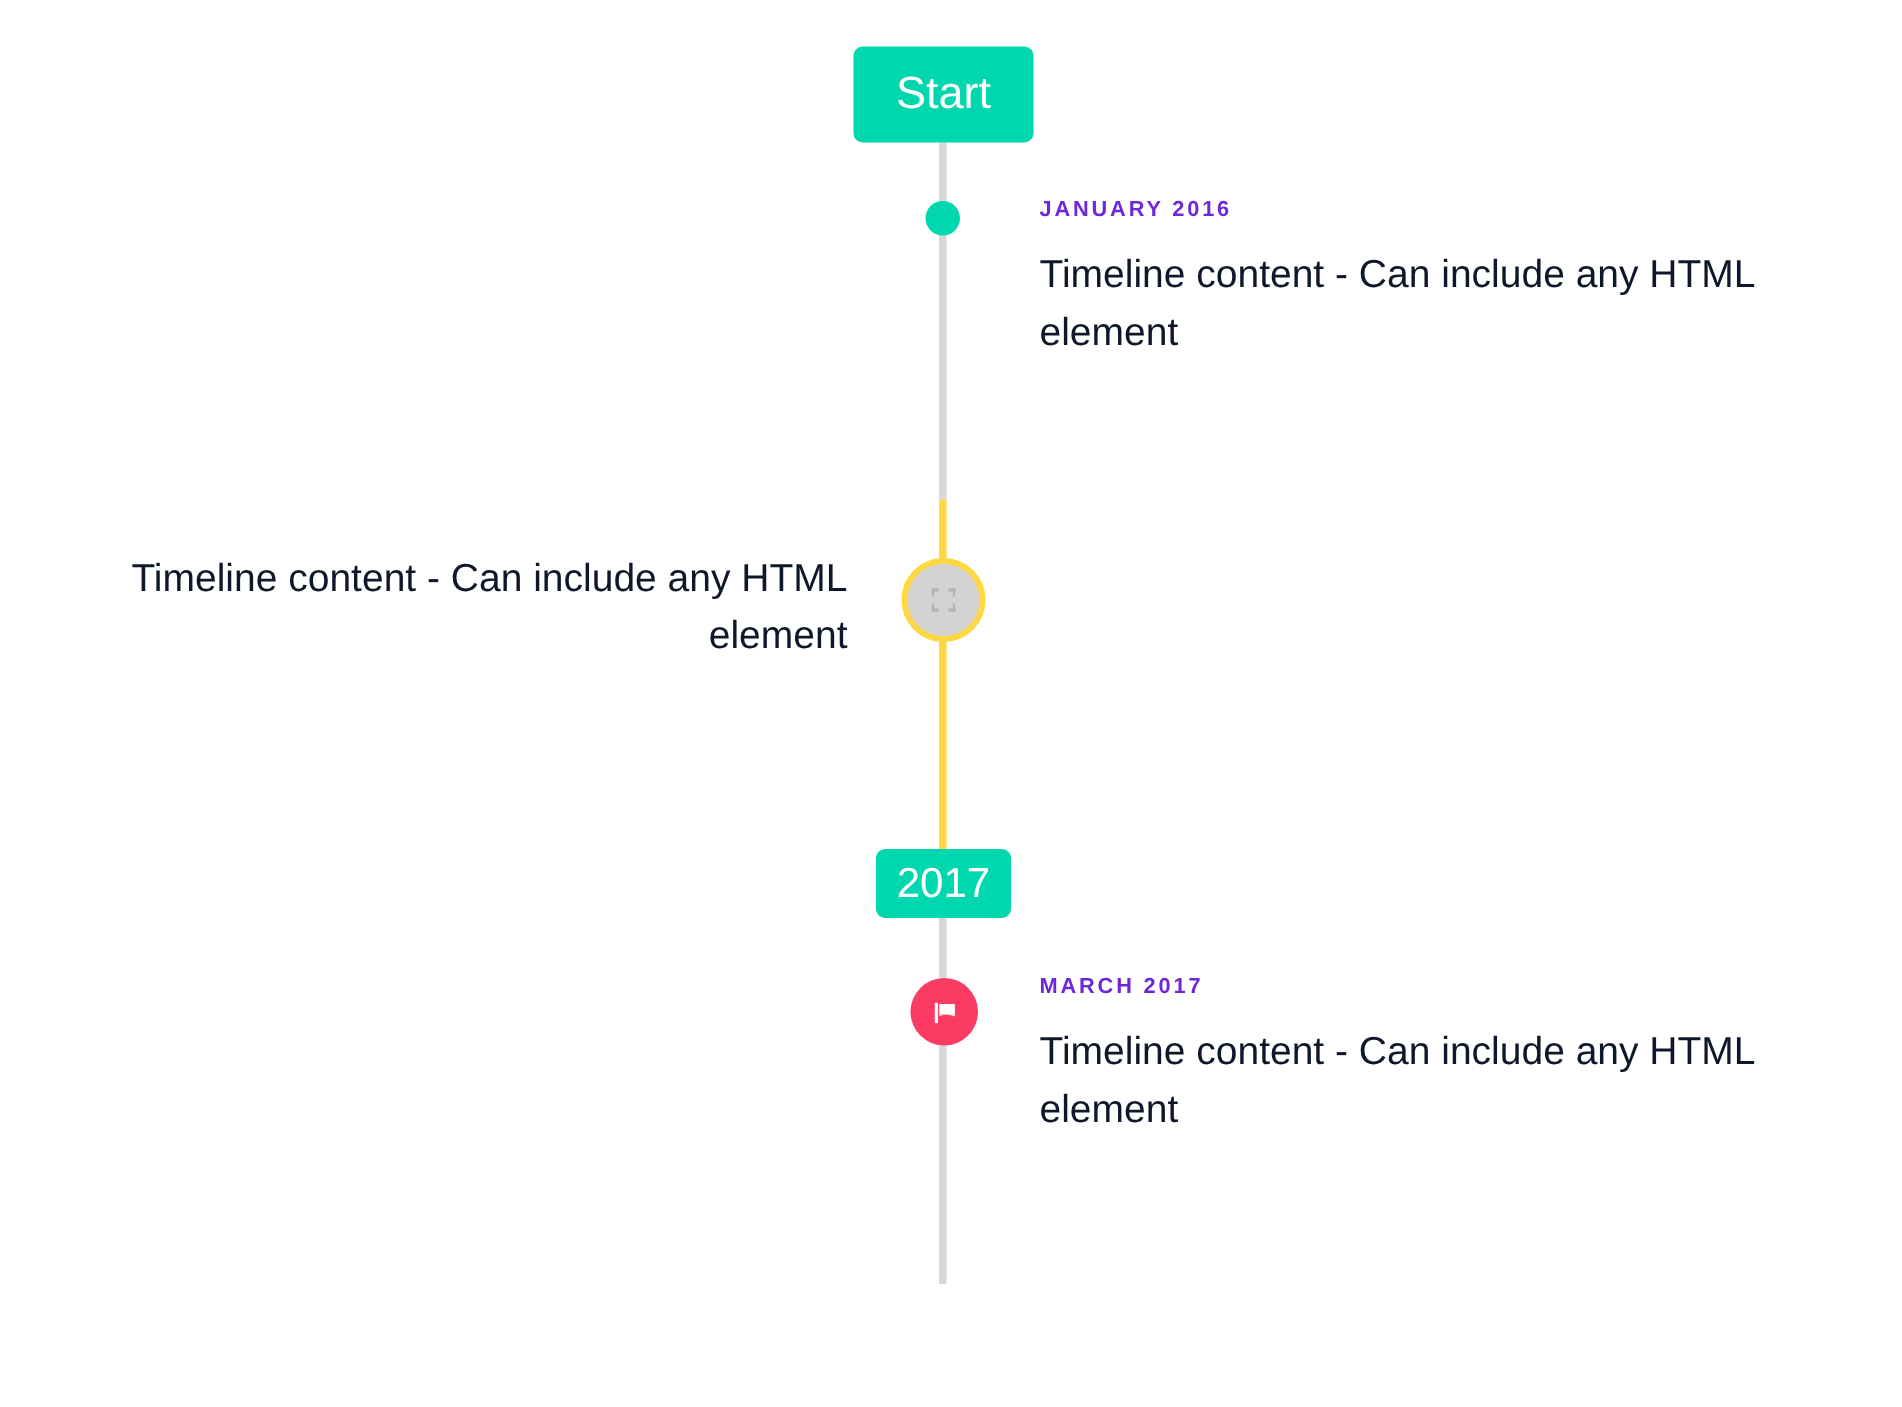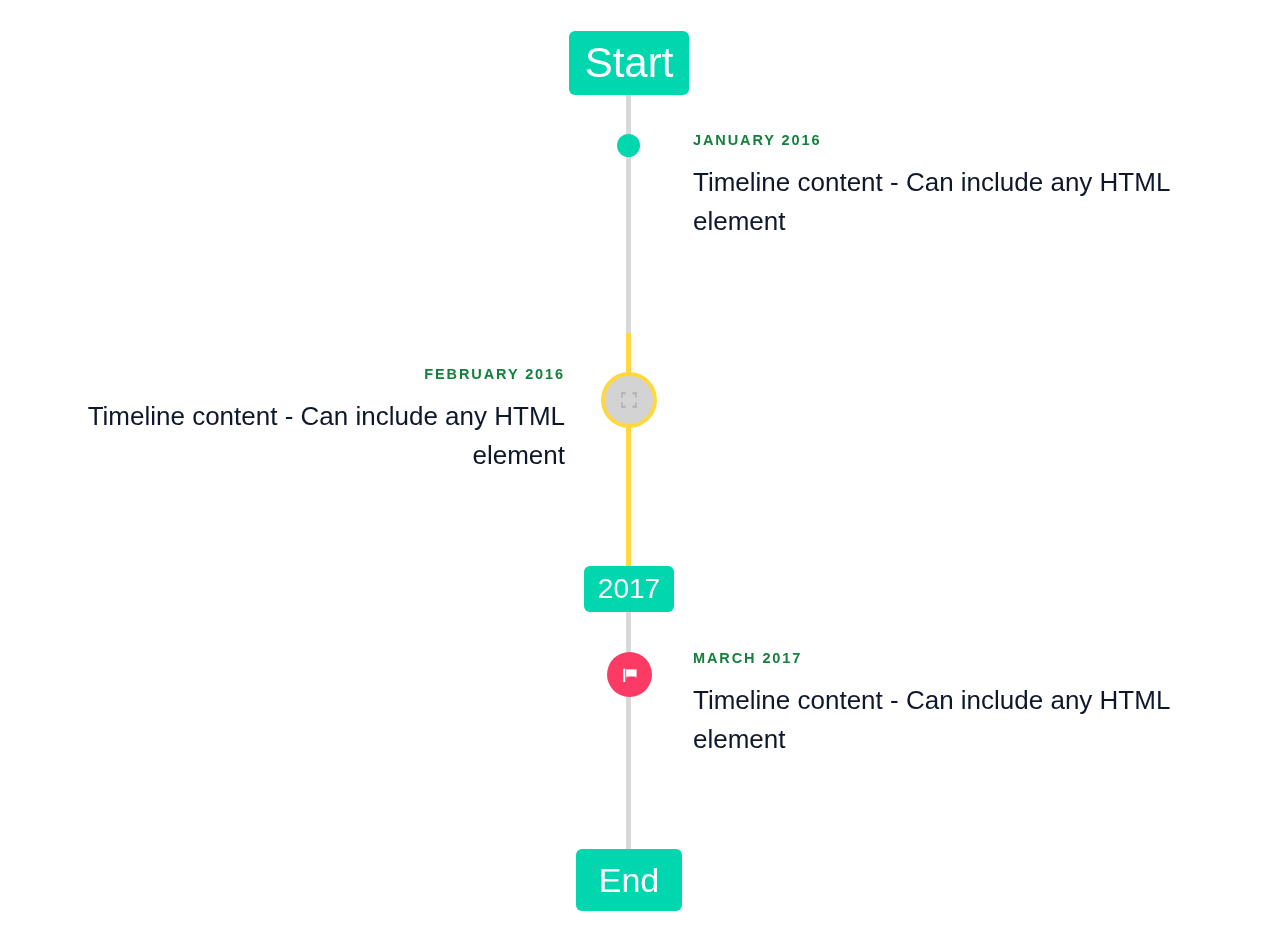--- a/index.html
+++ b/index.html
@@ -40,21 +40,21 @@
     align-items: center;
     justify-content: center;
     color: #ffffff;
     border-radius: 6px;
     z-index: 4;
     white-space: nowrap;
   }
   .badge-start {
     left: 569px; top: 31px;
     width: 120px; height: 64px;
-    font-size: 42px;
+    font-size: 30px;
   }
   .badge-year {
     left: 584px; top: 566px;
     width: 90px; height: 46px;
     font-size: 28px;
   }
   .badge-end {
     left: 576px; top: 849px;
     width: 106px; height: 62px;
     font-size: 34px;
@@ -99,21 +99,21 @@
   .entry-left  { left: 38px;  width: 527px; text-align: right; }
 
   .entry-jan   { top: 132px; }
   .entry-feb   { top: 366px; }
   .entry-mar   { top: 650px; }
 
   .entry-date {
     font-size: 14.5px;
     font-weight: bold;
     letter-spacing: 1.9px;
-    color: #15803d;
+    color: #6d28d9;
     margin: 0 0 14px 0;
     text-transform: uppercase;
     line-height: 1.2;
   }
   .entry-body {
     font-size: 26px;
     line-height: 1.48;
     color: #0f172a;
     margin: 0;
     font-weight: 400;
@@ -150,38 +150,34 @@
         <rect x="13.4" y="1" width="1.6" height="5"></rect>
         <rect x="1" y="10" width="1.6" height="5"></rect>
         <rect x="1" y="13" width="4" height="2"></rect>
         <rect x="13.4" y="10" width="1.6" height="5"></rect>
         <rect x="11" y="13" width="4" height="2"></rect>
       </g>
     </svg>
   </div>
 
   <div class="entry entry-left entry-feb">
-    <p class="entry-date">FEBRUARY 2016</p>
     <p class="entry-body">Timeline content - Can include any HTML element</p>
   </div>
 
   <div class="badge badge-year" style="background:#00d7ae;">
     <span>2017</span>
   </div>
 
   <div class="marker marker-flag" style="background:#fb3b64;">
     <svg width="22" height="22" viewBox="0 0 22 22">
       <rect x="4.2" y="4.5" width="2.1" height="13.6" rx="0.6" fill="#ffffff"></rect>
       <path d="M7.2 5.4 L17.6 5.4 L17.6 12.4 L7.2 12.4 Z" fill="#ffffff"></path>
       <path d="M7.2 12.4 L17.6 12.4 L17.6 13.6 Q12.4 11.6 7.2 13.4 Z" fill="#ffffff"></path>
     </svg>
   </div>
 
   <div class="entry entry-right entry-mar">
     <p class="entry-date">MARCH 2017</p>
     <p class="entry-body">Timeline content - Can include any HTML element</p>
   </div>
 
-  <div class="badge badge-end" style="background:#00d7ae;">
-    <span>End</span>
-  </div>
 
 </div>
 
 </body></html>

